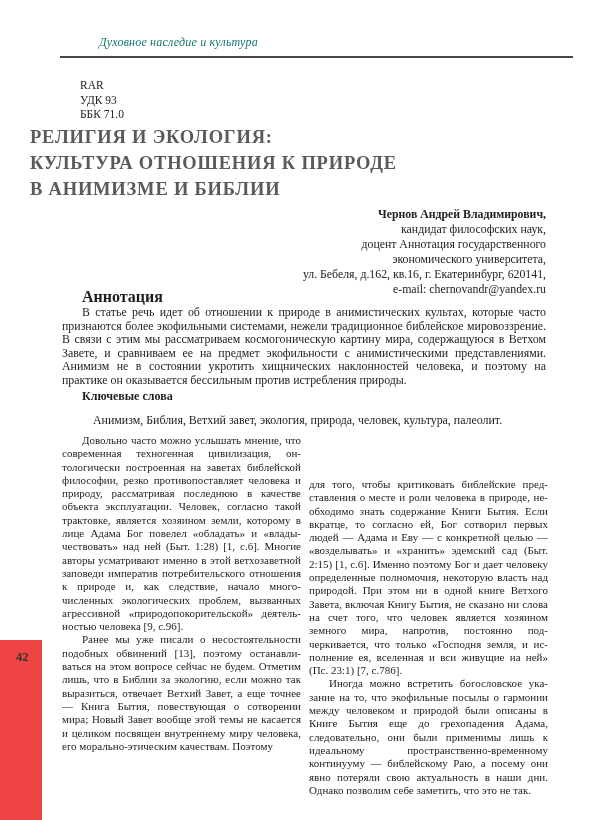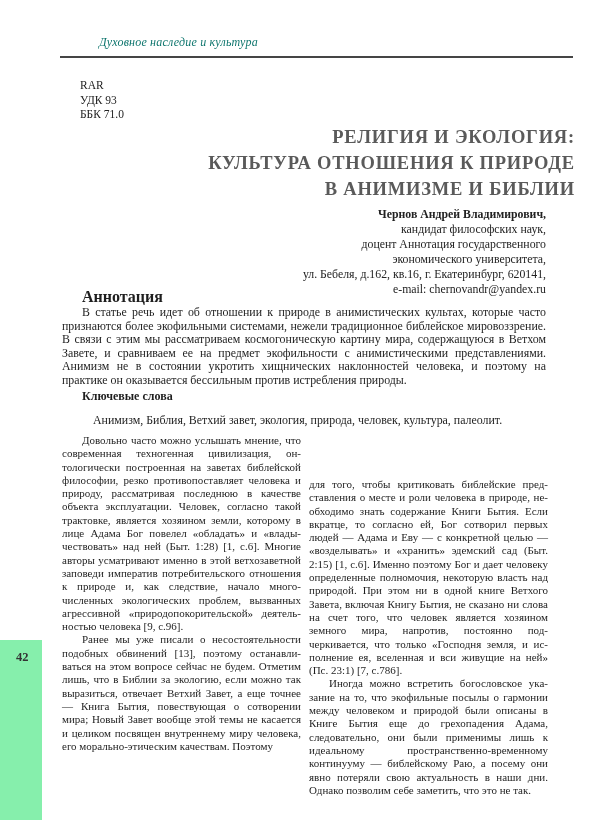--- a/index.html
+++ b/index.html
@@ -41,21 +41,21 @@
     font-size: 11.5px;
     line-height: 14.7px;
     color: #222222;
   }
   .title {
     position: absolute;
     left: 30px;
     top: 124px;
     width: 545px;
     margin: 0;
-    text-align: right;
+    text-align: left;
     font-size: 18.5px;
     font-weight: bold;
     line-height: 26px;
     letter-spacing: 0.8px;
     color: #5a5a5a;
   }
   .author {
     position: absolute;
     right: 54px;
     top: 207px;
@@ -119,21 +119,21 @@
     text-indent: 20px;
     hyphens: manual;
   }
   .col p.no-indent { text-indent: 0; margin-top: 44px; }
   .page-tab {
     position: absolute;
     left: 0;
     top: 640px;
     width: 42px;
     height: 180px;
-    background: #86efac;
+    background: #ef4444;
   }
   .page-num {
     position: absolute;
     left: 16px;
     top: 10px;
     font-size: 12.5px;
     font-weight: bold;
     color: #333333;
   }
 </style>

